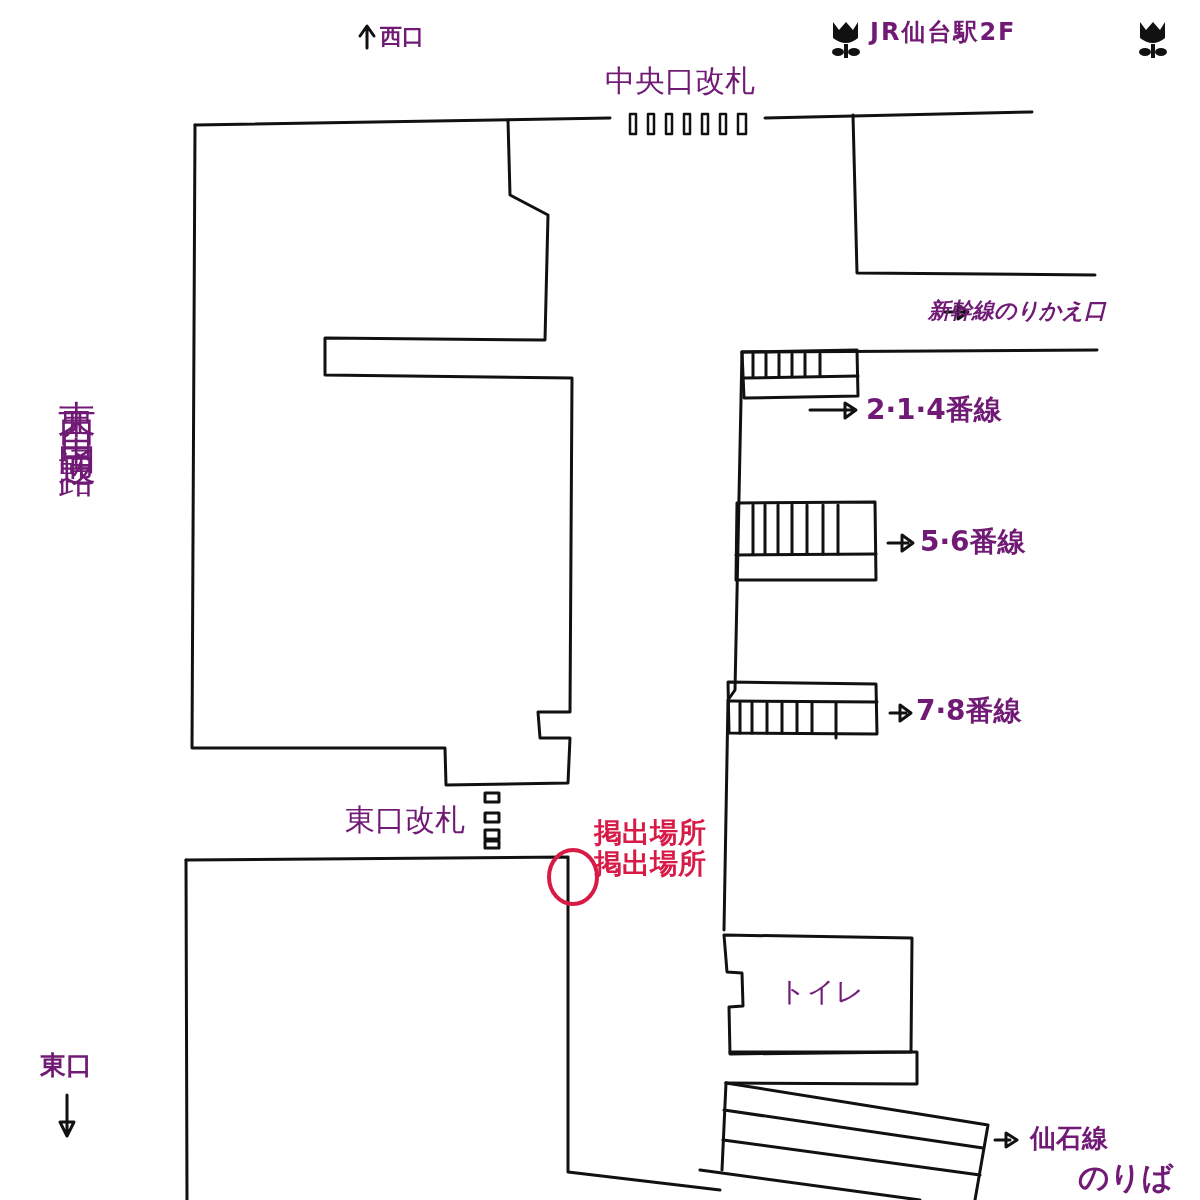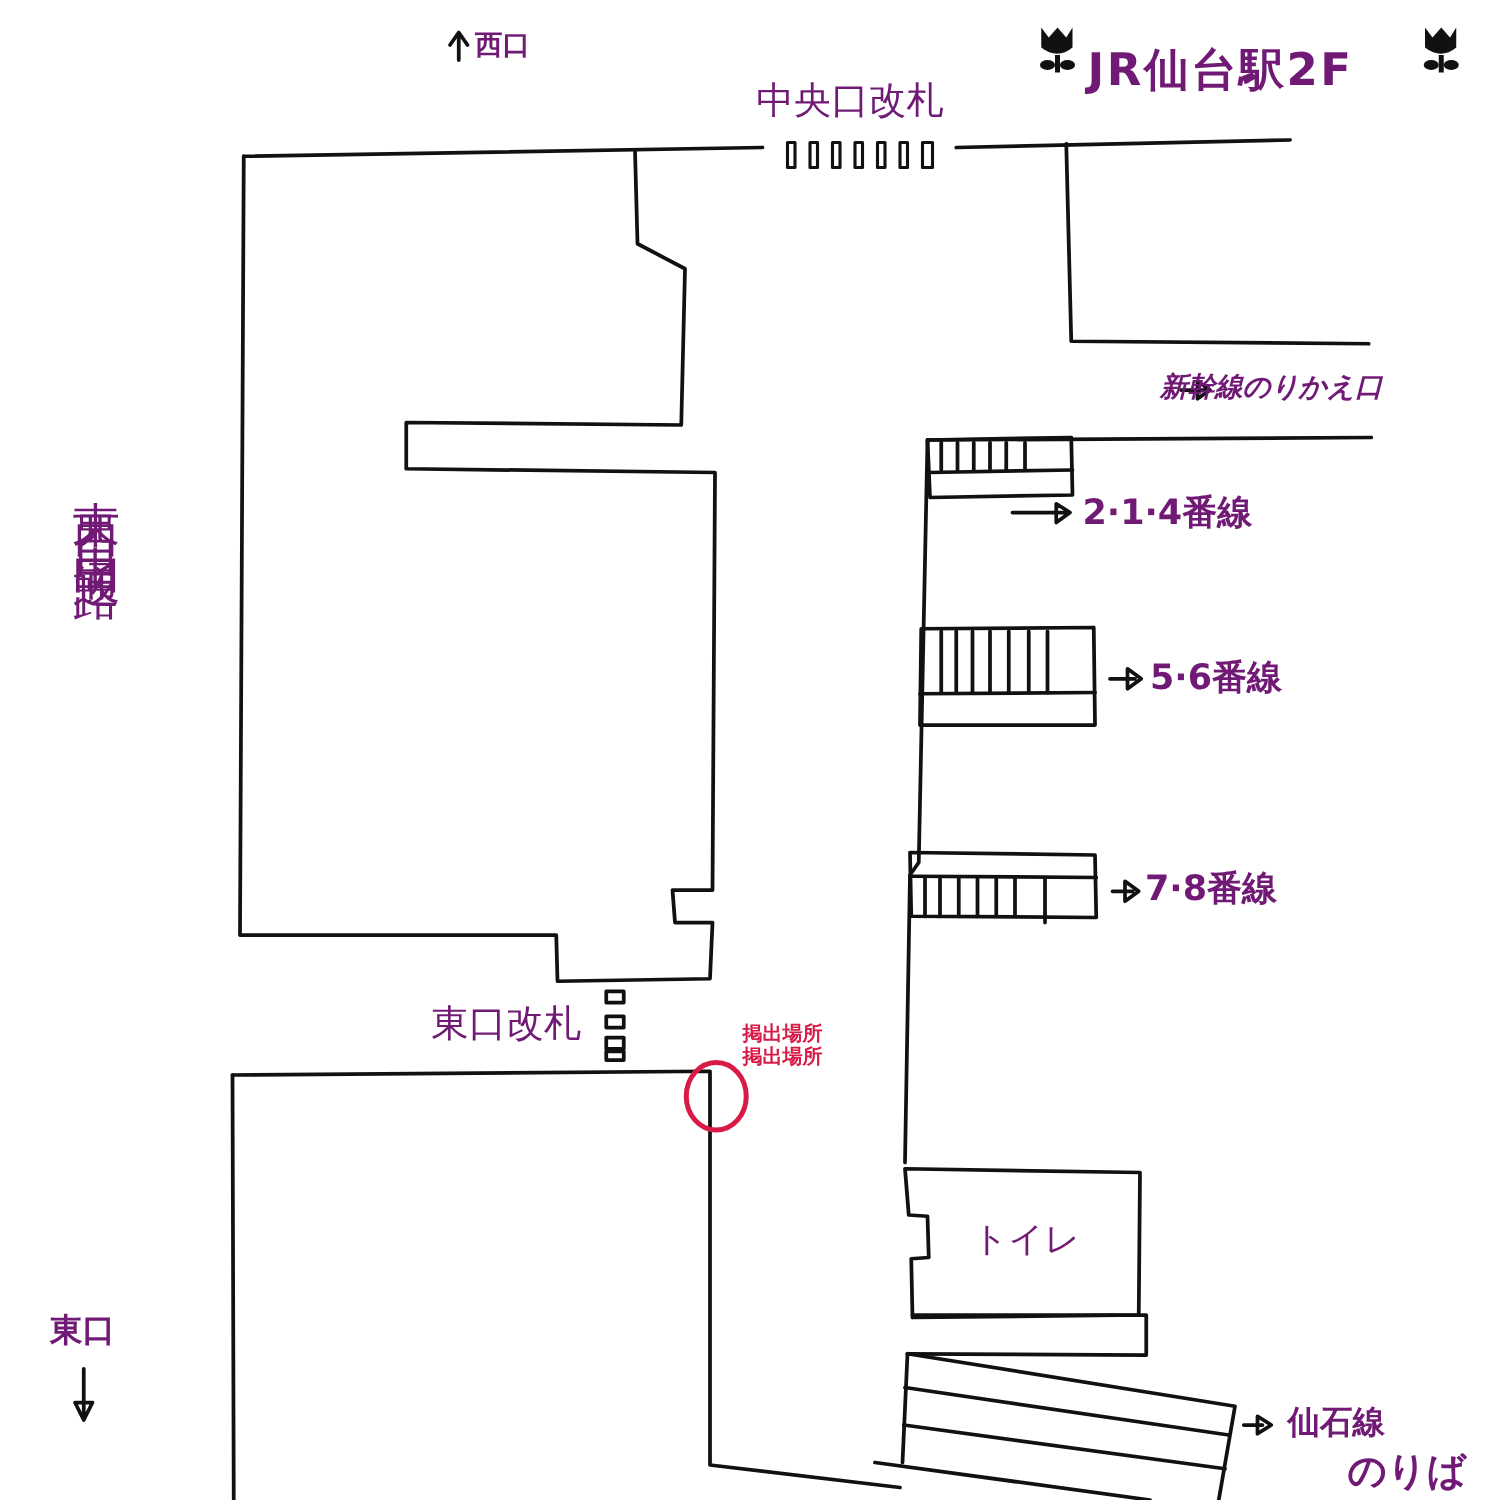--- a/index.html
+++ b/index.html
@@ -1,25 +1,25 @@
 <!DOCTYPE html>
 <html><head>
 <meta charset="utf-8">
 <style>
   html, body { margin:0; padding:0; background:#ffffff; }
   #canvas { position:relative; width:1200px; height:1200px; background:#ffffff; overflow:hidden;
             font-family:"DejaVu Sans", sans-serif; color:#111; }
   svg.map { position:absolute; left:0; top:0; }
   .lbl { position:absolute; white-space:nowrap; font-weight:bold; color:#701a75; line-height:1; }
-  .title { font-size:36px; letter-spacing:2px;margin-top:19px; }
+  .title { font-size:24px; letter-spacing:2px; }
   .big { font-size:30px; }
   .mid { font-size:28px; }
   .sm { font-size:22px; }
   .vert { writing-mode:vertical-rl; font-size:38px; letter-spacing:12px; font-weight:normal; }
-  .red { color:#d81b46; font-size:16px; text-align:center; line-height:1.1; }
+  .red { color:#d81b46; font-size:28px; text-align:center; line-height:1.1; }
 </style>
 </head>
 <body>
 
 <div id="canvas">
 
   <svg class="map" width="1200" height="1200" viewBox="0 0 1200 1200" fill="none" stroke="#111" stroke-width="3" stroke-linejoin="round" stroke-linecap="round">
 
     <path d="M195 125 L610 118"></path>
     <path d="M765 118 L1032 112"></path>

